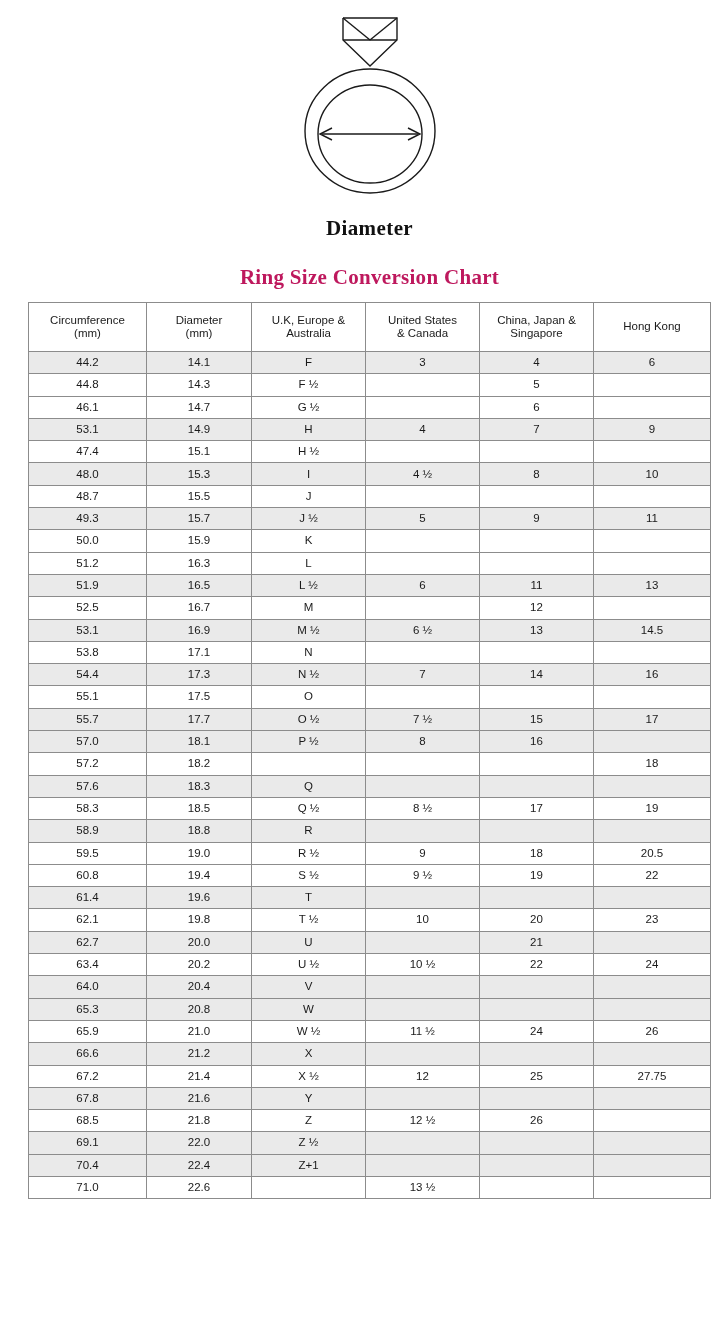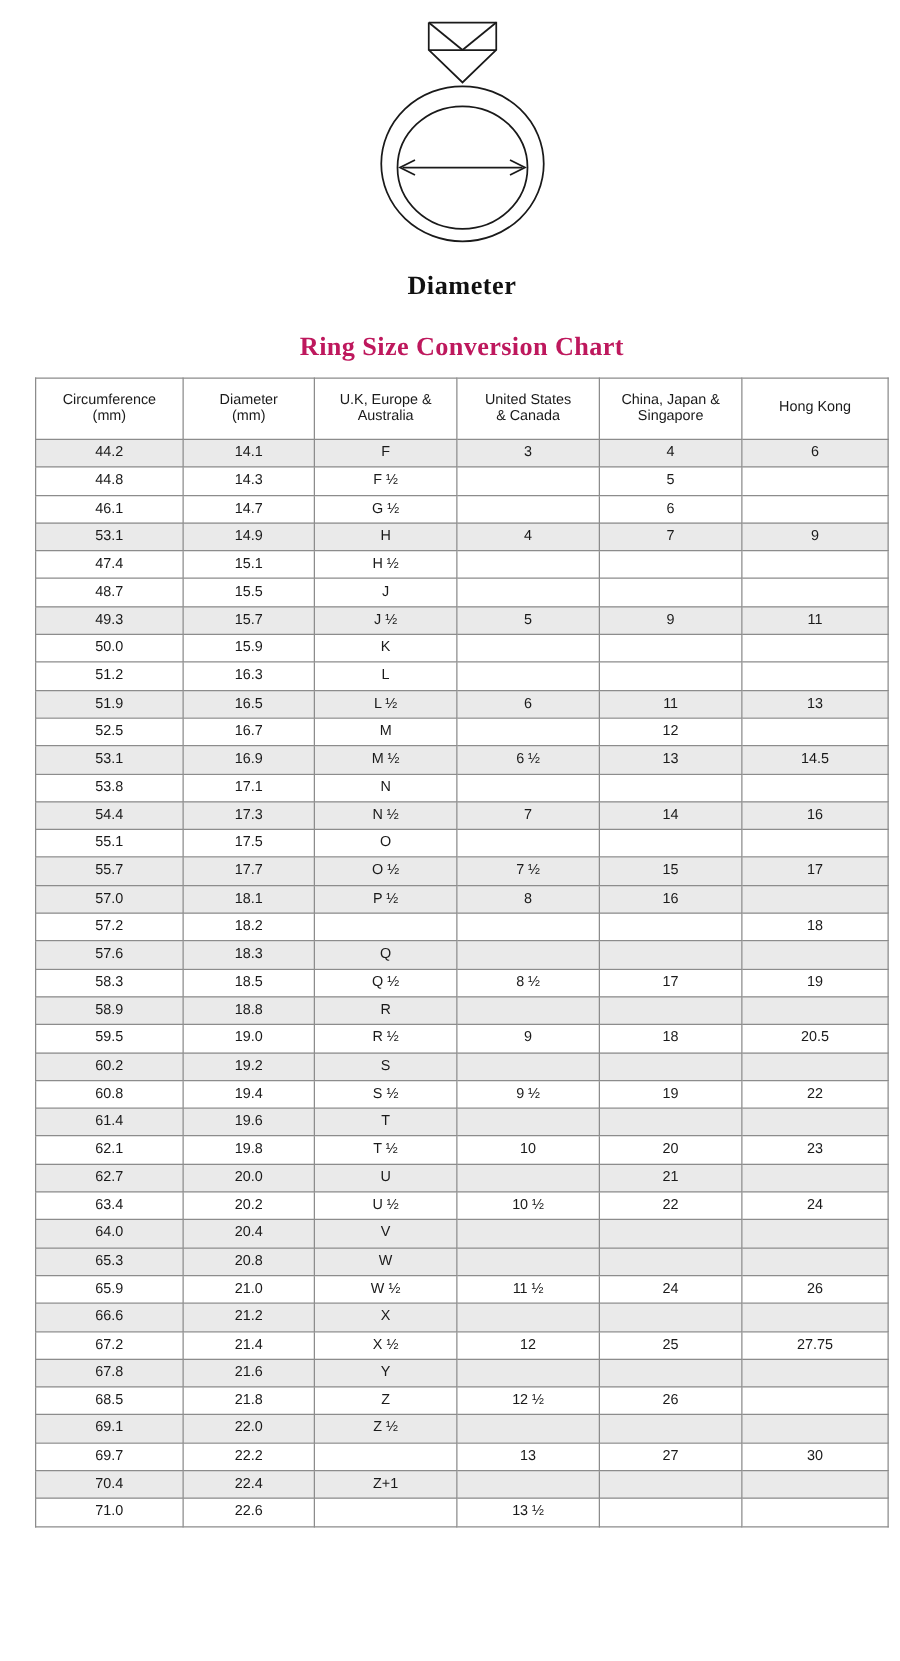--- a/index.html
+++ b/index.html
@@ -186,20 +186,28 @@
           <td>9</td>
         </tr>
         <tr class="plain">
           <td>47.4</td>
           <td>15.1</td>
           <td>H ½</td>
           <td></td>
           <td></td>
           <td></td>
         </tr>
+        <tr class="shaded">
+          <td>48.0</td>
+          <td>15.3</td>
+          <td>I</td>
+          <td>4 ½</td>
+          <td>8</td>
+          <td>10</td>
+        </tr>
         <tr class="plain">
           <td>48.7</td>
           <td>15.5</td>
           <td>J</td>
           <td></td>
           <td></td>
           <td></td>
         </tr>
         <tr class="shaded">
           <td>49.3</td>
@@ -322,28 +330,20 @@
           <td></td>
         </tr>
         <tr class="plain">
           <td>59.5</td>
           <td>19.0</td>
           <td>R ½</td>
           <td>9</td>
           <td>18</td>
           <td>20.5</td>
         </tr>
-        <tr class="shaded">
-          <td>60.2</td>
-          <td>19.2</td>
-          <td>S</td>
-          <td></td>
-          <td></td>
-          <td></td>
-        </tr>
         <tr class="plain">
           <td>60.8</td>
           <td>19.4</td>
           <td>S ½</td>
           <td>9 ½</td>
           <td>19</td>
           <td>22</td>
         </tr>
         <tr class="shaded">
           <td>61.4</td>
@@ -434,28 +434,20 @@
           <td></td>
         </tr>
         <tr class="shaded">
           <td>69.1</td>
           <td>22.0</td>
           <td>Z ½</td>
           <td></td>
           <td></td>
           <td></td>
         </tr>
-        <tr class="plain">
-          <td>69.7</td>
-          <td>22.2</td>
-          <td></td>
-          <td>13</td>
-          <td>27</td>
-          <td>30</td>
-        </tr>
         <tr class="shaded">
           <td>70.4</td>
           <td>22.4</td>
           <td>Z+1</td>
           <td></td>
           <td></td>
           <td></td>
         </tr>
         <tr class="plain">
           <td>71.0</td>

